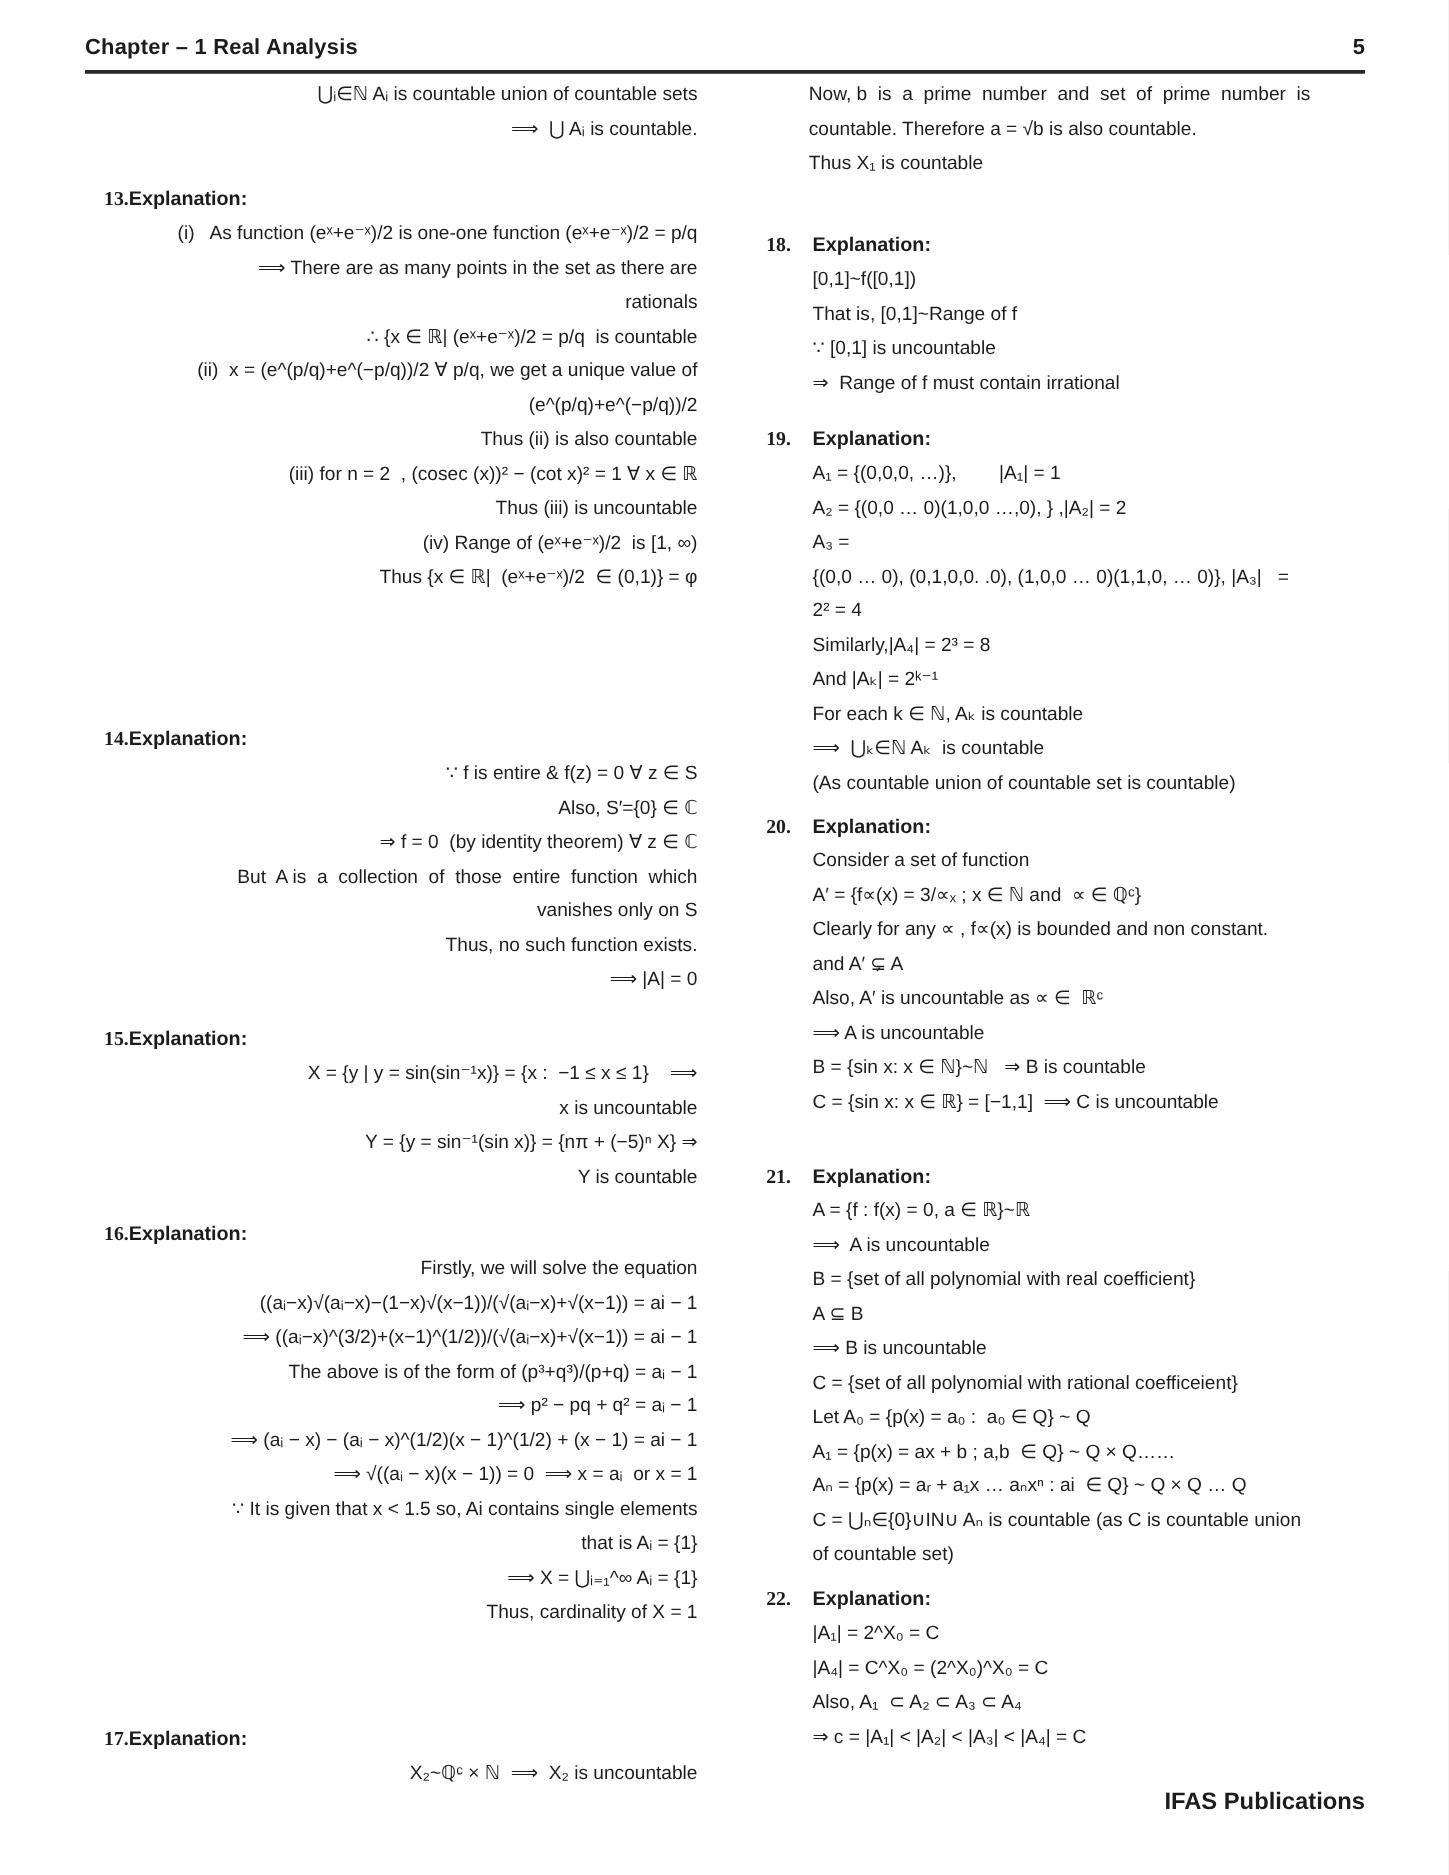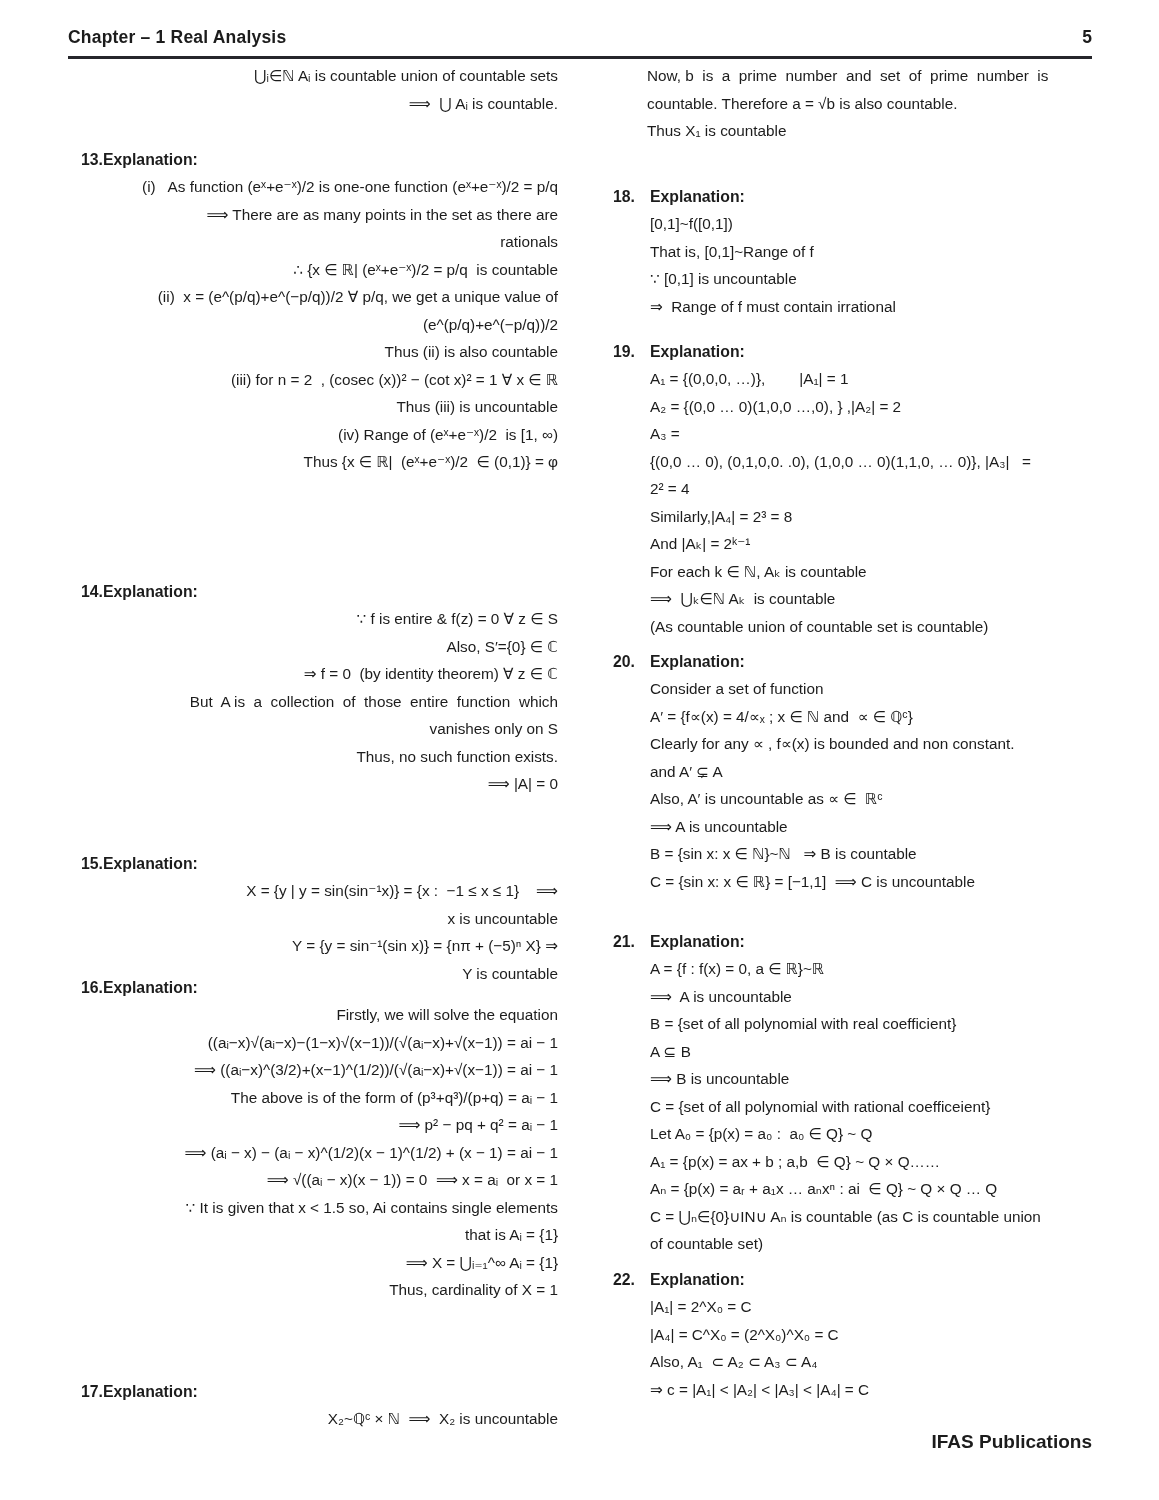--- a/index.html
+++ b/index.html
@@ -21,21 +21,21 @@
     font-size:17.5px;font-weight:700;
   }
   .hdr-rule{
     position:absolute;left:68px;top:56px;width:1024px;height:3px;
     background:#26262b;
   }
   .item,.intro{position:absolute;}
   .col-l{left:66px;width:492px;text-align:right;}
   .col-r{left:613px;width:492px;}
   .item-head{display:flex;font-size:15.8px;line-height:27px;font-weight:700;}
-  .item-num{flex:0 0 37px;}
+  .item-num{flex:0 0 37px;font-family:Liberation Serif, serif;}
   .line{
     font-size:15.3px;line-height:27.5px;
     white-space:pre-wrap;
     color:#1c1c1c;
   }
   .i0{padding-left:37px;}
   .i1{padding-left:70px;}
   .intro .line{padding-left:34px;}
   .footer-pub{
     position:absolute;top:1431px;left:860px;width:232px;text-align:right;
@@ -86,21 +86,21 @@
         <div class="line i0">∵ f is entire &amp; f(z) = 0 ∀ z ∈ S</div>
         <div class="line i0">Also, S′={0} ∈ ℂ</div>
         <div class="line i0">⇒ f = 0  (by identity theorem) ∀ z ∈ ℂ</div>
         <div class="line i0">But  A is  a  collection  of  those  entire  function  which</div>
         <div class="line i0">vanishes only on S</div>
         <div class="line i0">Thus, no such function exists.</div>
         <div class="line i0">⟹ |A| = 0</div>
       </div>
   </section>
 
-  <section class="item col-l" style="top:850px">
+  <section class="item col-l" style="top:818px">
     <div class="item-head">
       <span class="item-num">15.</span>
       <span class="item-title">Explanation:</span>
     </div>
     <div class="item-body">
         <div class="line i0">X = {y | y = sin(sin⁻¹x)} = {x :  −1 ≤ x ≤ 1}    ⟹</div>
         <div class="line i0">x is uncountable</div>
         <div class="line i0">Y = {y = sin⁻¹(sin x)} = {nπ + (−5)ⁿ X} ⇒</div>
         <div class="line i0">Y is countable</div>
       </div>
@@ -176,21 +176,21 @@
       </div>
   </section>
 
   <section class="item col-r" style="top:648px">
     <div class="item-head">
       <span class="item-num">20.</span>
       <span class="item-title">Explanation:</span>
     </div>
     <div class="item-body">
         <div class="line i0">Consider a set of function</div>
-        <div class="line i0">A′ = {f∝(x) = 4/∝ₓ ; x ∈ ℕ and  ∝ ∈ ℚᶜ}</div>
+        <div class="line i0">A′ = {f∝(x) = 3/∝ₓ ; x ∈ ℕ and  ∝ ∈ ℚᶜ}</div>
         <div class="line i0">Clearly for any ∝ , f∝(x) is bounded and non constant.</div>
         <div class="line i0">and A′ ⊊ A</div>
         <div class="line i0">Also, A′ is uncountable as ∝ ∈  ℝᶜ</div>
         <div class="line i0">⟹ A is uncountable</div>
         <div class="line i0">B = {sin x: x ∈ ℕ}~ℕ   ⇒ B is countable</div>
         <div class="line i0">C = {sin x: x ∈ ℝ} = [−1,1]  ⟹ C is uncountable</div>
       </div>
   </section>
 
   <section class="item col-r" style="top:928px">

